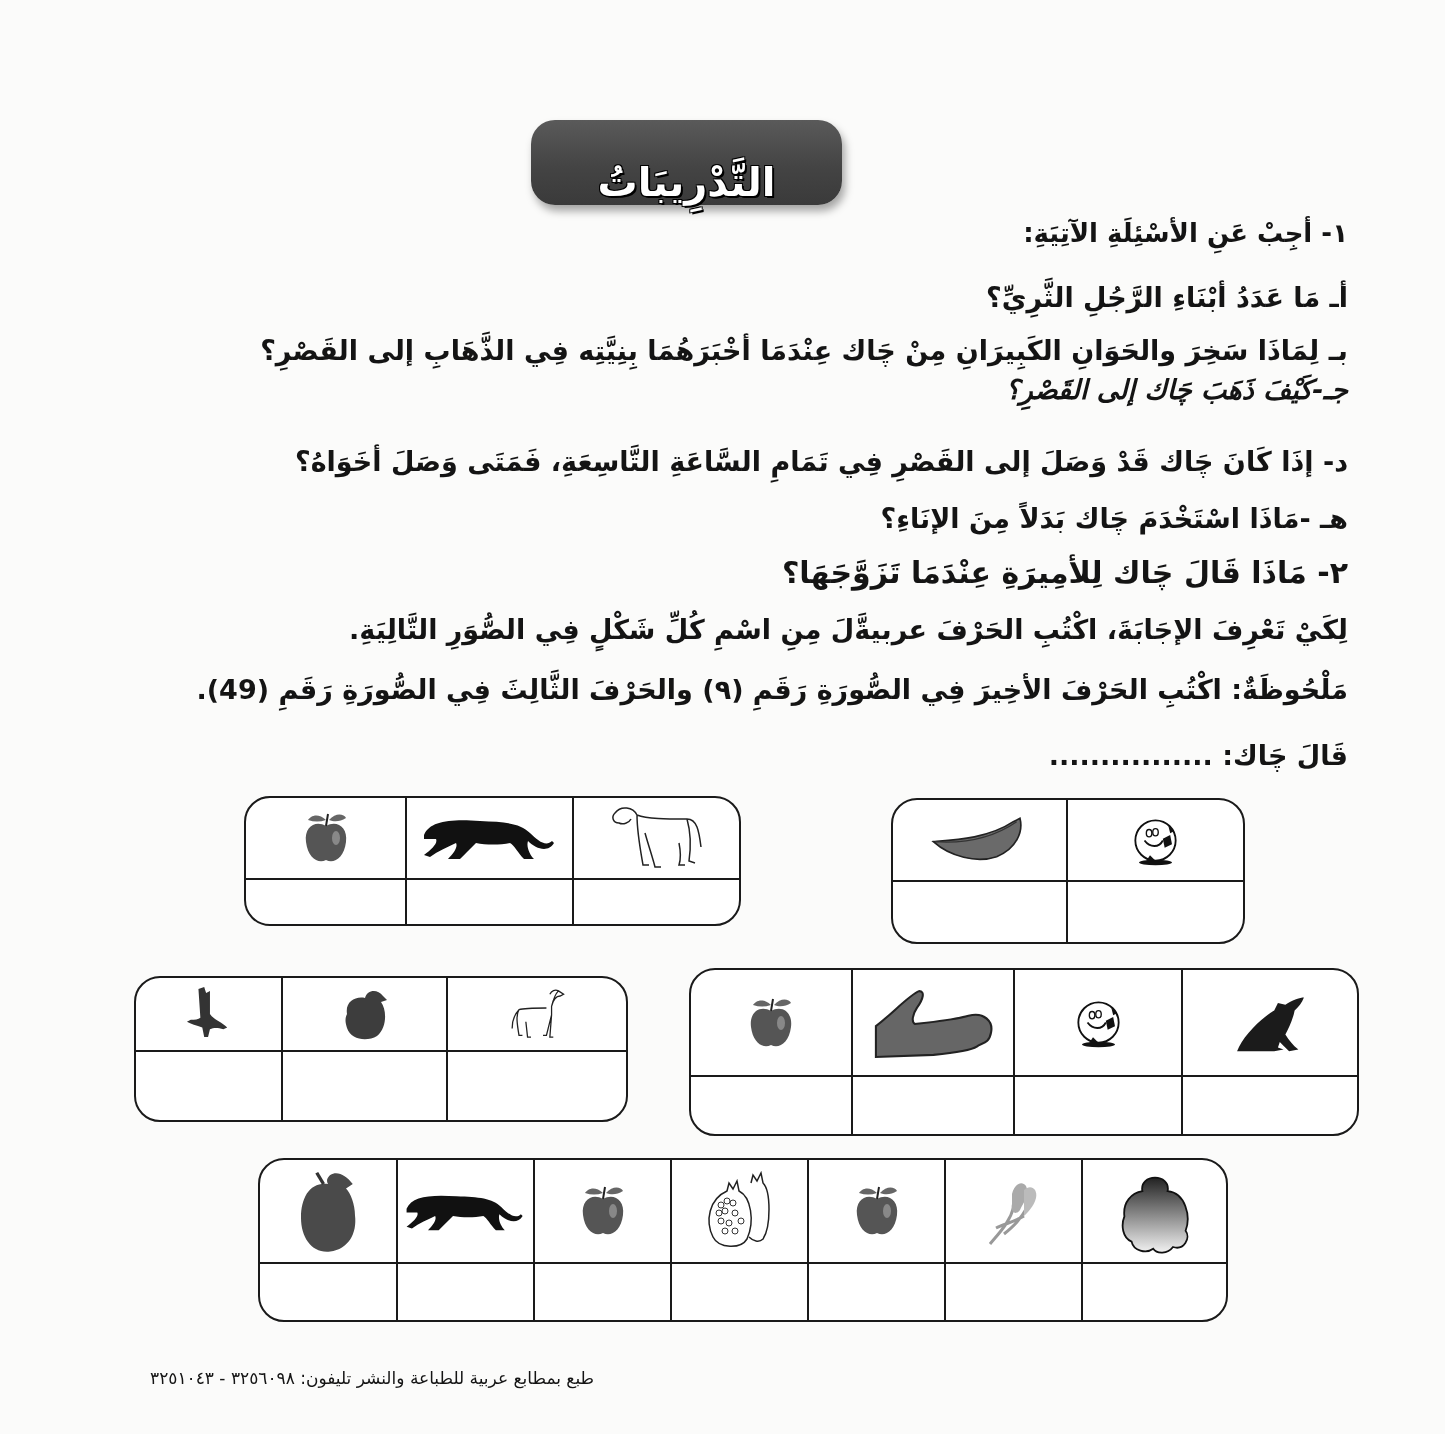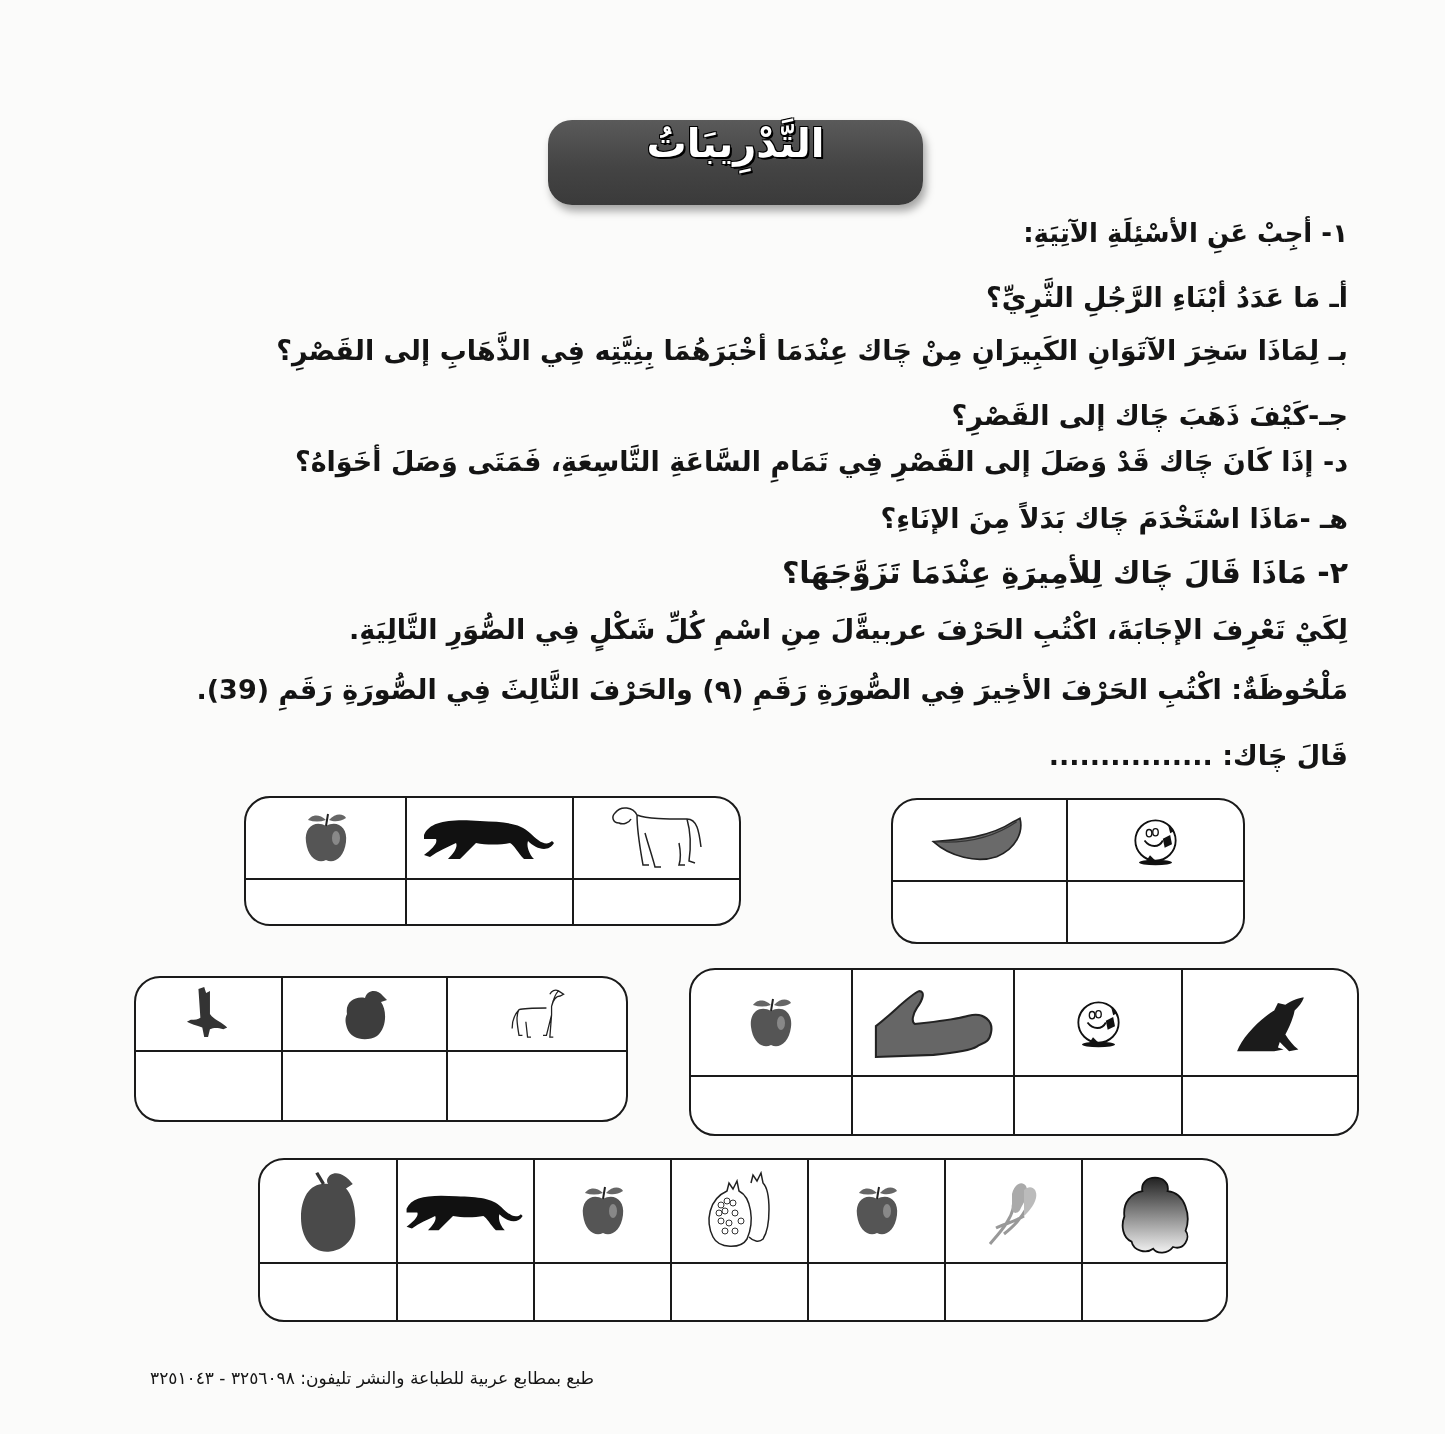--- a/index.html
+++ b/index.html
@@ -3,25 +3,25 @@
 <meta charset="utf-8">
 <style>
   html, body { margin:0; padding:0; }
   body {
     width:1445px; height:1434px; position:relative; overflow:hidden;
     background:#fbfbfa;
     font-family:"DejaVu Sans", sans-serif; color:#141414;
   }
   .abs { position:absolute; }
   .banner {
-    left:548px; top:120px; width:375px; height:85px;
+    left:531px; top:120px; width:311px; height:85px;
     background:linear-gradient(180deg,#5a5a5a 0%,#444 55%,#3a3a3a 100%);
     border-radius:24px;
     box-shadow:3px 6px 8px rgba(0,0,0,0.35);
-    display:flex; align-items:flex-start; justify-content:center;
+    display:flex; align-items:flex-end; justify-content:center;
   }
   .banner span {
     color:#fff; font-weight:bold; font-size:40px;
     text-shadow:2px 2px 0 #000, -1px -1px 0 #000, 1px -1px 0 #000, -1px 1px 0 #000;
     direction:rtl;
   }
   .line {
     direction:rtl; text-align:right; right:97px; font-weight:bold;
     font-size:27px; white-space:nowrap; letter-spacing:0;
   }
@@ -122,27 +122,27 @@
     </symbol>
   </defs>
 </svg>
 
 <div class="abs banner">
   <span>التَّدْرِيبَاتُ</span>
 </div>
 
 <div class="abs line" style="top:218px;font-size:26px;margin-left:38px;">١- أجِبْ عَنِ الأسْئِلَةِ الآتِيَةِ:</div>
 <div class="abs line" style="top:282px;">أـ  مَا عَدَدُ أبْنَاءِ الرَّجُلِ الثَّرِيِّ؟</div>
-<div class="abs line" style="top:335px;">بـ لِمَاذَا سَخِرَ الآتَوَانِ الكَبِيرَانِ مِنْ چَاك عِنْدَمَا أخْبَرَهُمَا بِنِيَّتِه فِي الذَّهَابِ إلى القَصْرِ؟</div>
-<div class="abs line" style="top:400px;">جـ-كَيْفَ ذَهَبَ چَاك إلى القَصْرِ؟</div>
+<div class="abs line" style="top:335px;">بـ لِمَاذَا سَخِرَ والحَوَانِ الكَبِيرَانِ مِنْ چَاك عِنْدَمَا أخْبَرَهُمَا بِنِيَّتِه فِي الذَّهَابِ إلى القَصْرِ؟</div>
+<div class="abs line" style="top:374px;font-style:italic;">جـ-كَيْفَ ذَهَبَ چَاك إلى القَصْرِ؟</div>
 <div class="abs line" style="top:446px;">د-  إذَا كَانَ چَاك قَدْ وَصَلَ إلى القَصْرِ فِي تَمَامِ السَّاعَةِ التَّاسِعَةِ، فَمَتَى وَصَلَ أخَوَاهُ؟</div>
 <div class="abs line" style="top:503px;">هـ -مَاذَا اسْتَخْدَمَ چَاك بَدَلاً مِنَ الإنَاءِ؟</div>
 <div class="abs line" style="top:555px;font-size:30px;">٢- مَاذَا قَالَ چَاك لِلأمِيرَةِ عِنْدَمَا تَزَوَّجَهَا؟</div>
 <div class="abs line" style="top:614px;">لِكَيْ تَعْرِفَ الإجَابَةَ، اكْتُبِ الحَرْفَ عربيةَّلَ مِنِ اسْمِ كُلِّ شَكْلٍ فِي الصُّوَرِ التَّالِيَةِ.</div>
-<div class="abs line" style="top:674px;">مَلْحُوظَةٌ: اكْتُبِ الحَرْفَ الأخِيرَ فِي الصُّورَةِ رَقَمِ (٩) والحَرْفَ الثَّالِثَ فِي الصُّورَةِ رَقَمِ (39).</div>
+<div class="abs line" style="top:674px;">مَلْحُوظَةٌ: اكْتُبِ الحَرْفَ الأخِيرَ فِي الصُّورَةِ رَقَمِ (٩) والحَرْفَ الثَّالِثَ فِي الصُّورَةِ رَقَمِ (49).</div>
 <div class="abs line" style="top:740px;">قَالَ چَاك: ................</div>
 
 <div class="grid" style="left:244px;top:796px;width:493px;height:126px;grid-template-columns:161px 167px 1fr;grid-template-rows:82px 1fr;">
   <div class="cell">
       <svg width="60" height="60">
         <use href="#i-apple"></use>
       </svg>
     </div>
   <div class="cell">
       <svg width="140" height="50">

